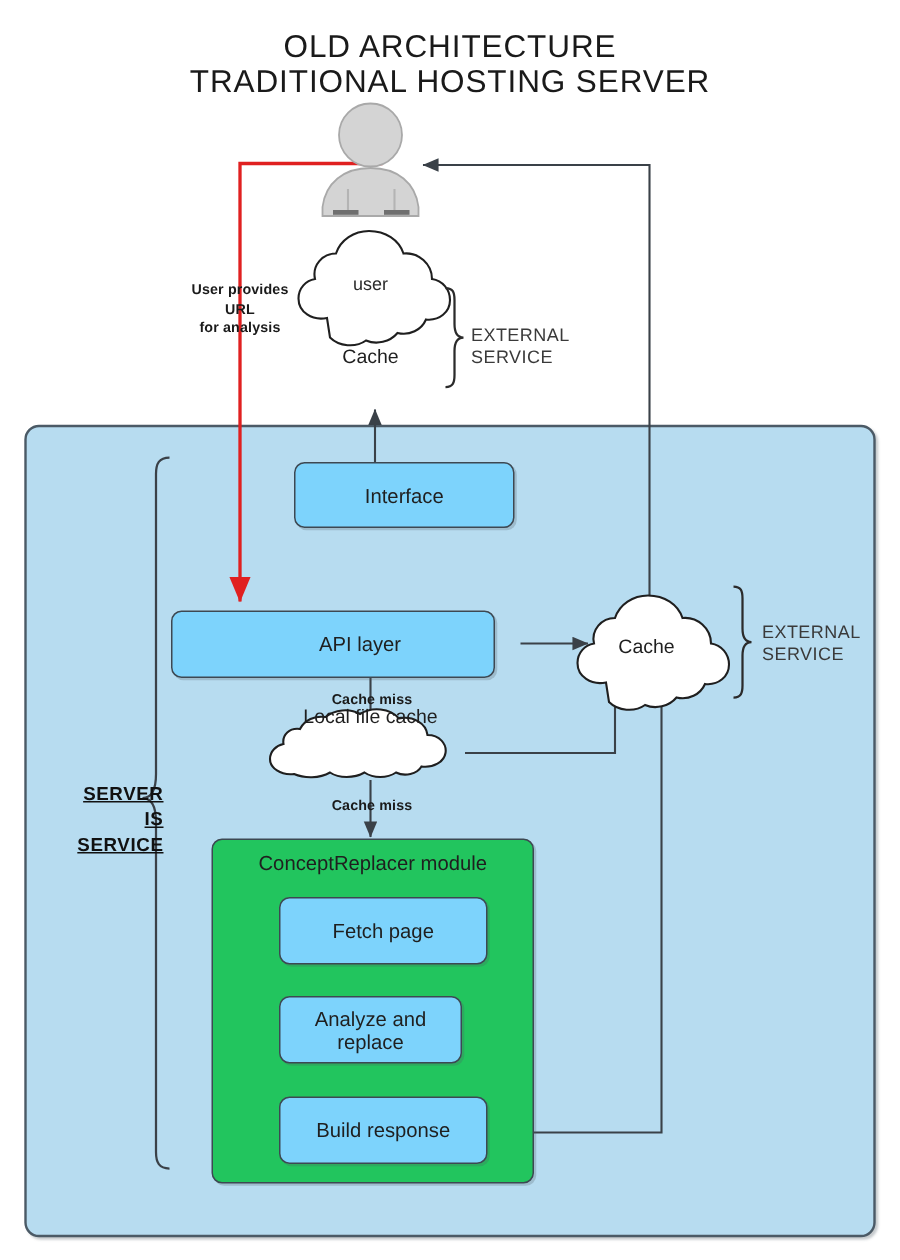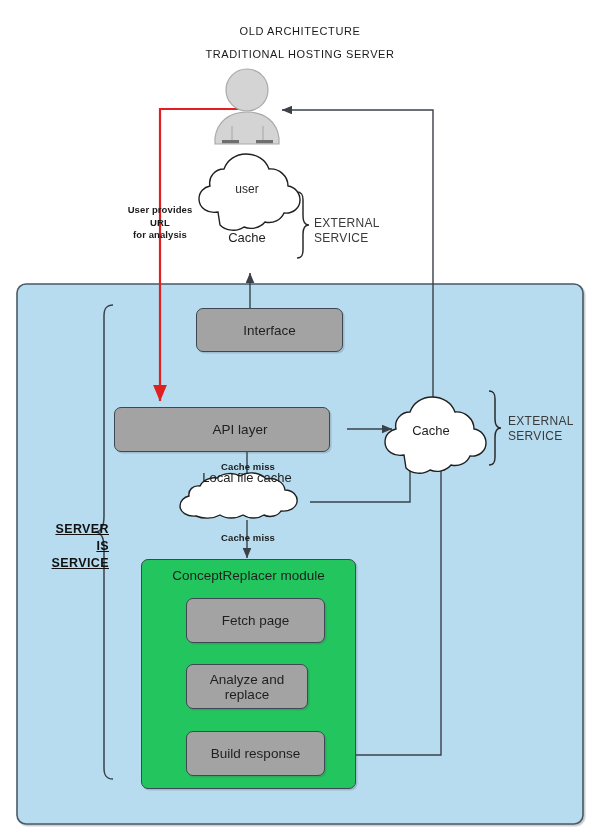--- a/index.html
+++ b/index.html
@@ -3,23 +3,23 @@
 <meta charset="utf-8">
 <style>
   html,body{margin:0;padding:0;background:#ffffff;}
   body{width:600px;height:840px;position:relative;overflow:hidden;
        font-family:"Liberation Sans", sans-serif;color:#1a1a1a;}
   #canvas{position:absolute;left:0;top:0;width:600px;height:840px;}
   .svg-layer{position:absolute;left:0;top:0;width:600px;height:840px;}
   .node{position:absolute;box-sizing:border-box;display:flex;align-items:center;
         justify-content:center;text-align:center;}
   .title{position:absolute;left:0;top:20px;width:600px;text-align:center;
-         font-size:11px;letter-spacing:0.6px;line-height:23px;color:#1a1a1a;}
+         font-size:21px;letter-spacing:0.6px;line-height:23px;color:#1a1a1a;}
   .title .l2{display:block;}
-  .boxnode{background:#a3a3a3;border:1.6px solid #3d4852;border-radius:7px;
+  .boxnode{background:#7dd3fc;border:1.6px solid #3d4852;border-radius:7px;
            font-size:13.5px;color:#1f1f1f;box-shadow:1.5px 1.5px 0 rgba(80,90,100,.25);}
   .modulebox{background:#22c55e;border:1.6px solid #3d4852;border-radius:7px;
              box-shadow:1.5px 1.5px 0 rgba(80,90,100,.25);}
   .module-title{position:absolute;top:8px;left:0;width:100%;text-align:center;
                 font-size:13.5px;color:#1f1f1f;}
   .edge-label{position:absolute;font-size:9.5px;font-weight:bold;color:#1a1a1a;
               text-align:center;letter-spacing:.1px;line-height:12px;}
   .side-label{position:absolute;font-size:12px;color:#3a3a3a;line-height:15px;
               letter-spacing:.3px;}
   .red-label{position:absolute;font-size:9.5px;font-weight:bold;color:#1a1a1a;
@@ -113,21 +113,21 @@
       <circle cx="247" cy="90" r="21" fill="#d4d4d4" stroke="#a9a9a9" stroke-width="1.2"></circle>
       <path d="M247,112 c-18,0 -30,10 -32,26 l0,6 l64,0 l0,-6 c-2,-16 -14,-26 -32,-26 z" fill="#d4d4d4" stroke="#a9a9a9" stroke-width="1.2"></path>
       <rect x="222" y="140" width="17" height="3.2" fill="#6f6f6f"></rect>
       <rect x="256" y="140" width="17" height="3.2" fill="#6f6f6f"></rect>
       <path d="M232,126 l0,14 M263,126 l0,14" stroke="#b4b4b4" stroke-width="1.4" fill="none"></path>
     </g>
   </svg>
 
   <div class="user-label" style="left:207px;top:138px;margin-top:44px;">user</div>
 
-  <div class="red-label" style="left:114px;top:204px;">
+  <div class="red-label" style="left:114px;top:188px;">
     <span>User provides</span><br>
     <span>URL</span><br>
     <span>for analysis</span>
   </div>
 
   <div class="cloud-text" style="left:207px;top:230px;width:80px;">Cache</div>
 
   <div class="side-label" style="left:314px;top:216px;">
     <span>EXTERNAL</span><br>
     <span>SERVICE</span>

